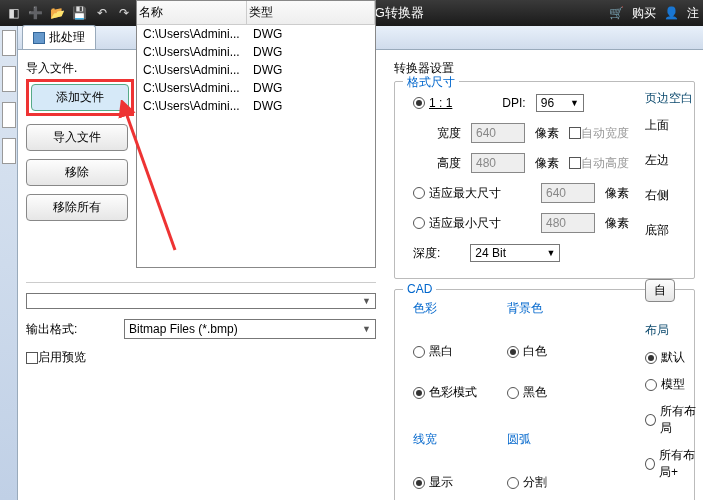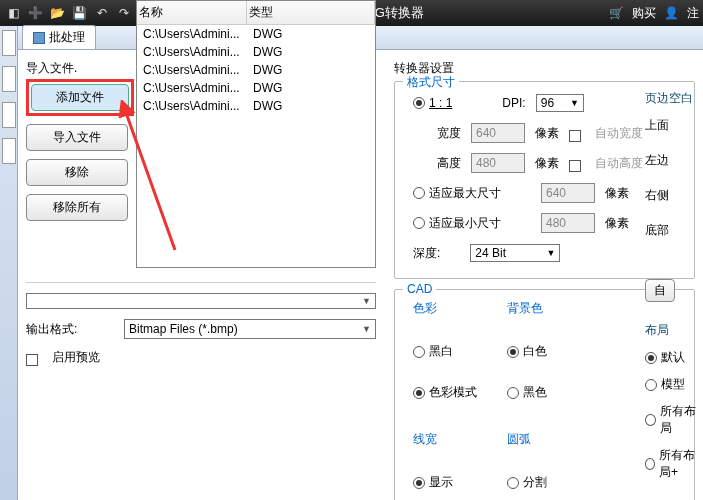--- a/index.html
+++ b/index.html
@@ -30,21 +30,21 @@
 .ft-body .row{display:flex}
 .ft-body .row div{padding:2px 6px}
 .ft-body .c1{width:110px;white-space:nowrap;overflow:hidden;text-overflow:ellipsis}
 .ft-body .c2{flex:1}
 .clear{clear:both}
 .sep{border-top:1px solid #ccc;margin:14px 0 10px}
 .form-row{display:flex;align-items:center;margin-bottom:10px;gap:8px}
 .form-row label{width:90px}
 .select{border:1px solid #777;background:#fff;padding:2px 4px;flex:1;display:flex;justify-content:space-between;align-items:center;cursor:pointer}
 .select .arrow{font-size:9px;color:#555}
-.checkbox{display:flex;align-items:flex-end;gap:14px;cursor:pointer}
+.checkbox{display:flex;align-items:center;gap:0;cursor:pointer}
 .checkbox .box{width:12px;height:12px;border:1px solid #555;background:#fff;display:inline-block}
 .col-right{flex:1;min-width:0}
 .groupbox{border:1px solid #bbb;border-radius:2px;padding:10px 18px 6px;position:relative;margin-bottom:10px}
 .groupbox .gb-title{position:absolute;top:-8px;left:8px;background:#fff;padding:0 4px;color:#06c}
 .radio{display:flex;align-items:center;gap:4px;cursor:pointer}
 .radio .dot{width:12px;height:12px;border:1px solid #555;border-radius:50%;display:inline-flex;align-items:center;justify-content:center}
 .radio.checked .dot::after{content:"";width:6px;height:6px;background:#333;border-radius:50%}
 .num-input{border:1px solid #888;background:#fff;padding:2px 4px;width:54px;text-align:left;display:inline-block}
 .num-input.disabled{background:#eee;color:#888}
 .settings-row{display:flex;align-items:center;gap:10px;margin-bottom:8px;min-height:22px}

